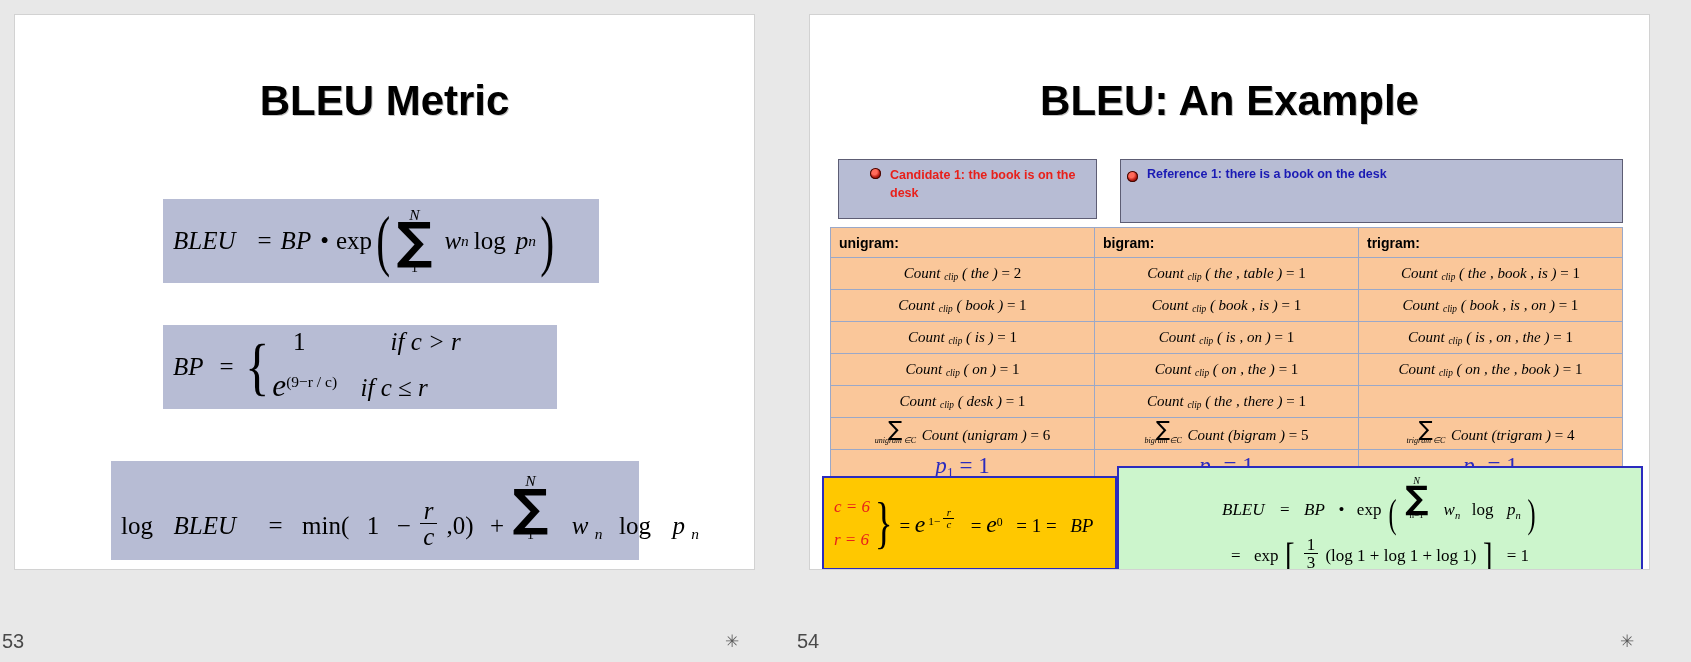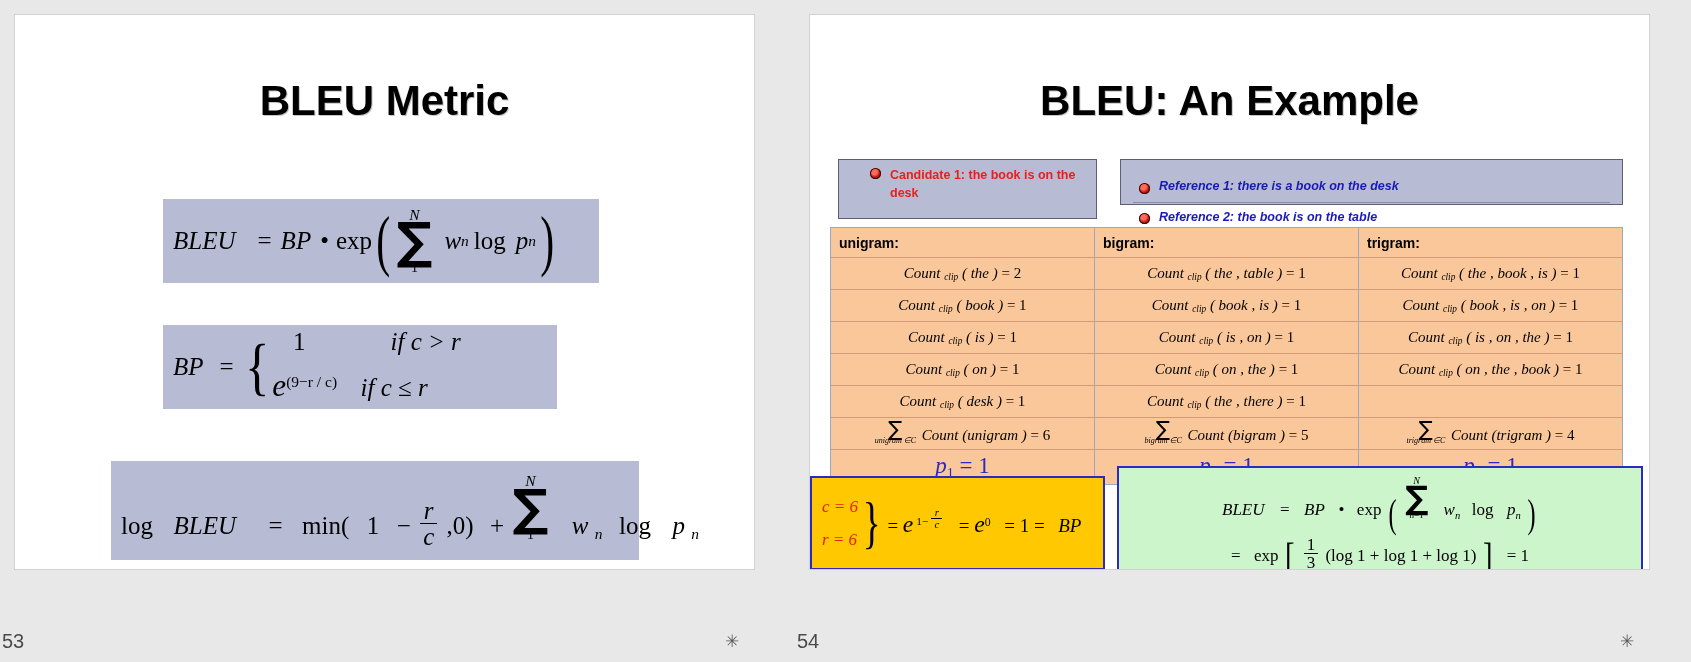--- a/index.html
+++ b/index.html
@@ -153,21 +153,21 @@
     background:#b7bcd4;
     border:1px solid #5d5d74;
     box-sizing:border-box;
     padding:7px 8px 7px 6px;
     font-family:"Liberation Sans", sans-serif;
     font-weight:bold;
     font-size:12.5px;
     line-height:1.42;
   }
   #cand-box{left:28px;top:144px;width:259px;height:60px;color:#e8201a;padding-left:31px;}
-  #ref-box{left:310px;top:144px;width:503px;height:46px;padding:12px;font-style:italic;}
+  #ref-box{left:310px;top:144px;width:503px;height:64px;padding:0;}
   #ref-box .ref-row{
     box-sizing:border-box;
     height:30px;
     display:flex;align-items:center;
     padding-left:6px;
     color:#1a1ab4;
   }
   #ref-box .ref-row + .ref-row{border-top:1px solid #8a8aa0;}
   .bullet-icon{
     display:inline-block;
@@ -224,21 +224,21 @@
   .prow td{
     font-family:"Liberation Serif", serif;
     color:#2b2bbe;
     font-size:23px;
     height:30px;
   }
 
   
   #yellow-box{
     position:absolute;
-    left:0;top:461px;
+    left:12px;top:461px;
     width:295px;height:94px;
     background:#ffc800;
     border:2px solid #2b2bbe;
     box-sizing:border-box;
     display:flex;align-items:center;
     font-family:"Liberation Serif", serif;
     font-size:19px;
   }
   #green-box{
     position:absolute;
@@ -393,24 +393,20 @@
           <span class="bullet-icon"></span>
           <span class="sent-text">Candidate 1: the book is on the desk</span>
         </div>
       </div>
 
       <div class="sent-box" id="ref-box">
         <div class="ref-row">
           <span class="bullet-icon"></span>
           <span class="sent-text">Reference 1: there is a book on the desk</span>
         </div>
-        <div class="ref-row">
-          <span class="bullet-icon"></span>
-          <span class="sent-text">Reference 2: the book is on the table</span>
-        </div>
       </div>
 
       <table class="ngram-table">
         <tbody>
             <tr>
           <td class="hdr">unigram:</td>
           <td class="hdr">bigram:</td>
           <td class="hdr">trigram:</td>
         </tr>
 

